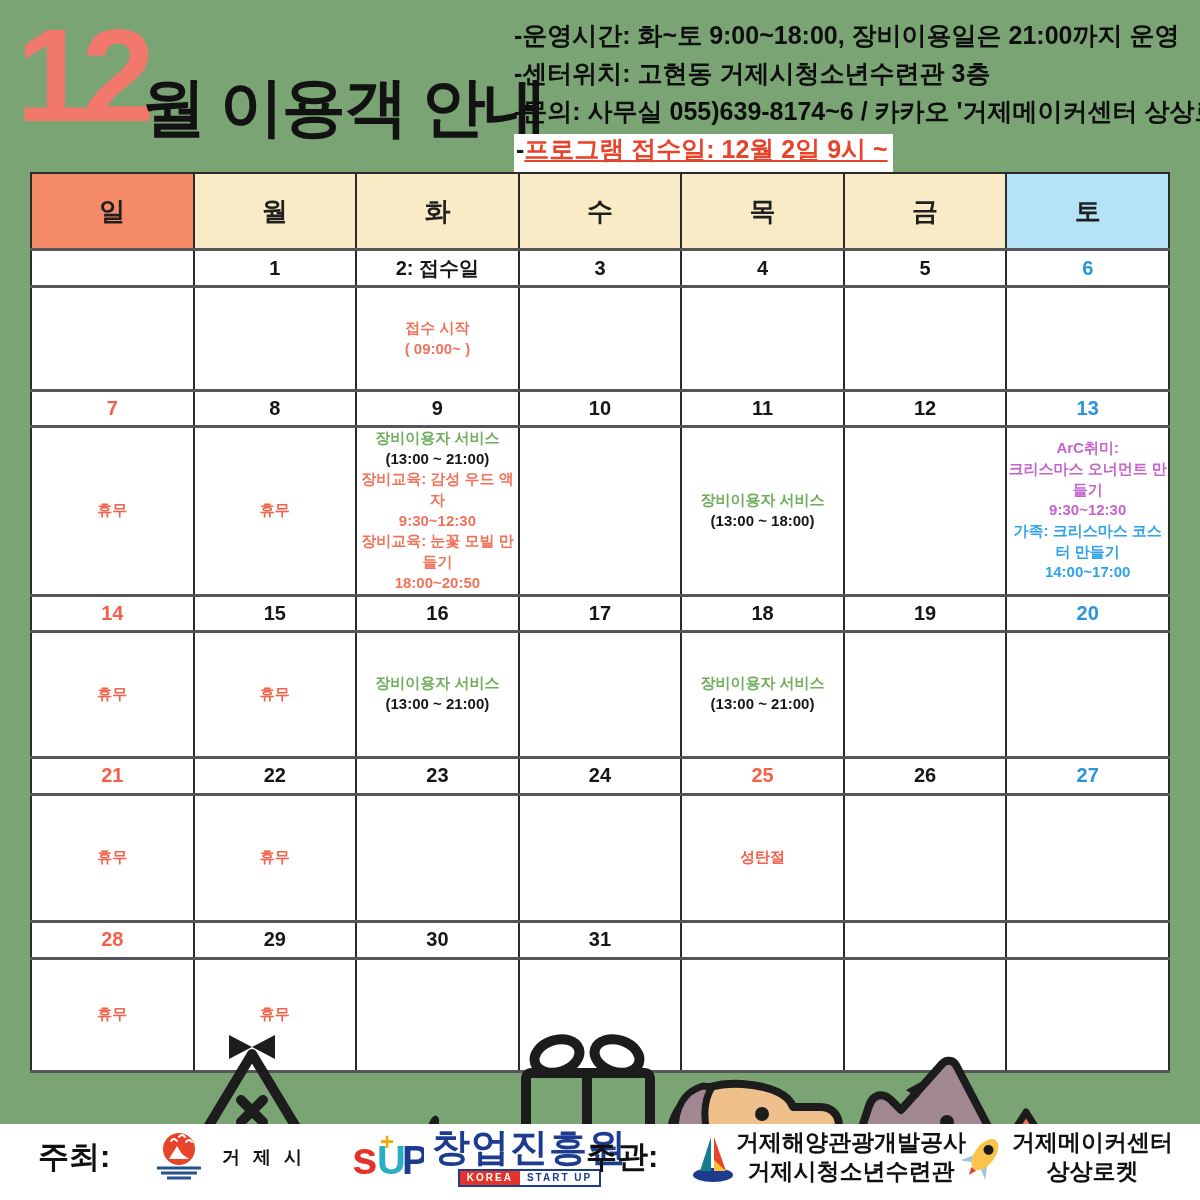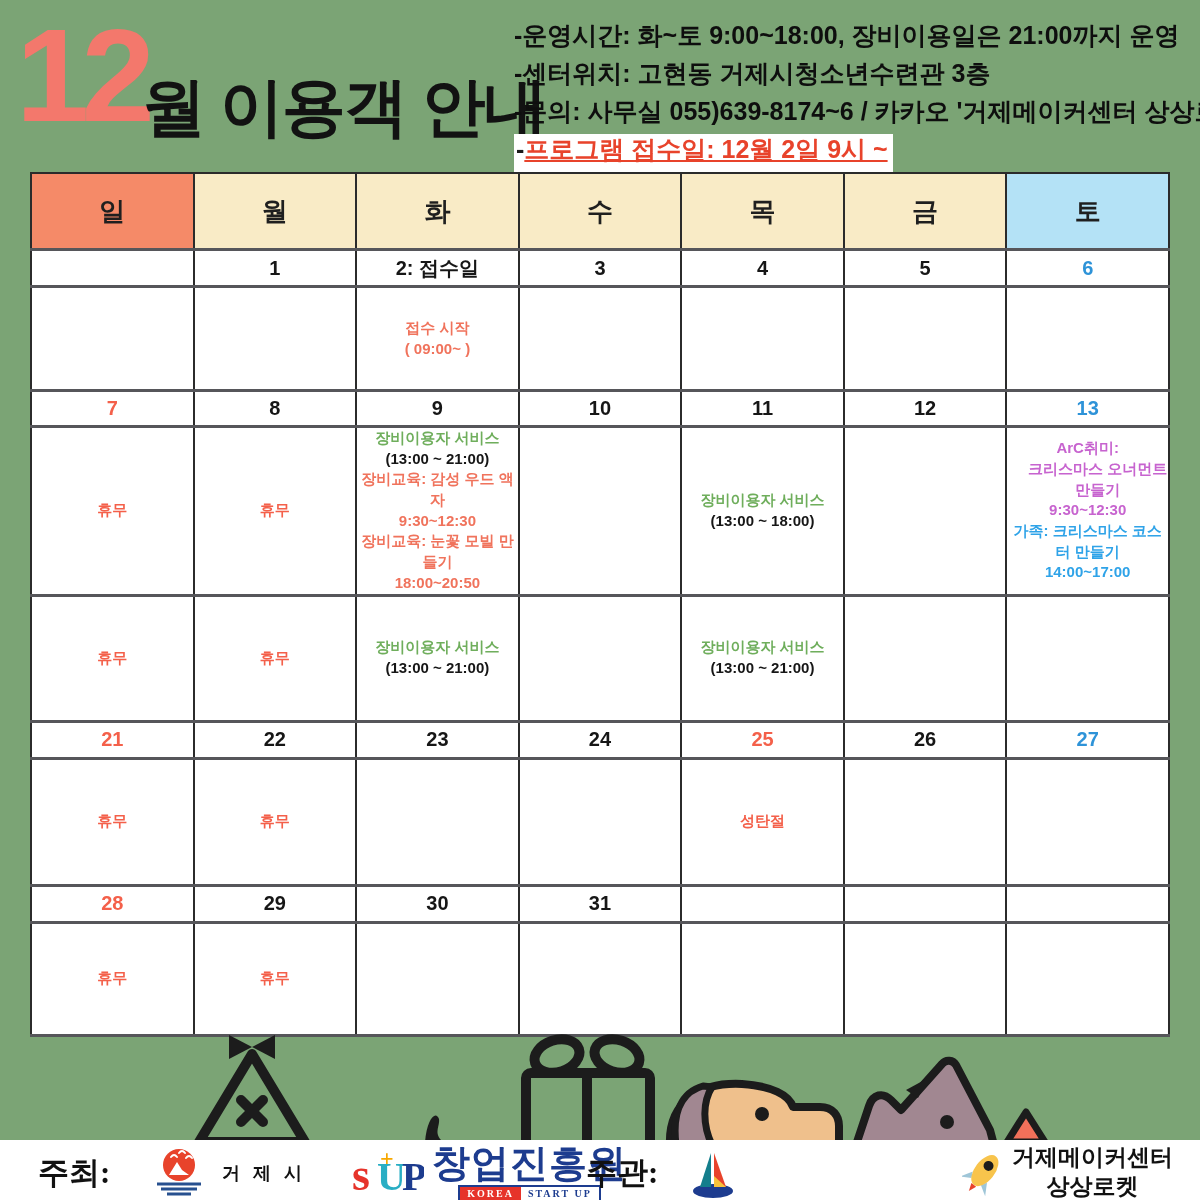--- a/index.html
+++ b/index.html
@@ -53,22 +53,22 @@
   .event-cell{
     background:#fff; text-align:center; vertical-align:middle;
     border-left:2px solid #2b2b2b; border-right:2px solid #2b2b2b;
     border-bottom:3px solid #56565a;
   }
   .ev-line{font-size:15px; font-weight:700; line-height:1.38;}
   
   .decor{position:absolute; left:0; top:1028px; width:1200px; height:120px;}
   
   .footer{
-    position:absolute; left:0; bottom:0; width:1200px; height:60px;
-    background:#ffffff; z-index:5;font-family:Liberation Serif, serif;
+    position:absolute; left:0; bottom:0; width:1200px; height:76px;
+    background:#ffffff; z-index:5;
   }
   .f-abs{position:absolute; top:0; height:66px; display:flex; align-items:center;}
   .f-label{font-size:31px; font-weight:900; color:#111;}
   .geoje-name{font-size:18px; font-weight:800; color:#111; letter-spacing:13px;}
   .kised-col{display:flex; flex-direction:column; align-items:center; line-height:1;}
   .kised-name{font-size:38px; font-weight:900; color:#1D3C8F; letter-spacing:1px;}
   .kised-bar{display:inline-flex; border:2px solid #1D3C8F; margin-top:3px;
     font-size:10px; font-weight:800; letter-spacing:2px; line-height:1;}
   .kised-korea{background:#E6332A; color:#fff; padding:2px 7px;}
   .kised-startup{background:#fff; color:#1D3C8F; padding:2px 7px;}
@@ -147,25 +147,34 @@
             <div class="ev-line" style="color: rgb(240, 115, 92);">18:00~20:50</div>
           </td>
           <td class="event-cell"></td>
           <td class="event-cell">
             <div class="ev-line" style="color: rgb(111, 174, 92);">장비이용자 서비스</div>
             <div class="ev-line" style="color: rgb(22, 22, 22);">(13:00 ~ 18:00)</div>
           </td>
           <td class="event-cell"></td>
           <td class="event-cell">
             <div class="ev-line" style="color: rgb(199, 99, 207);">ArC취미:</div>
-            <div class="ev-line" style="color: rgb(199, 99, 207); padding-left: 20px;">크리스마스 오너먼트 만들기</div>
+            <div class="ev-line" style="color: rgb(199, 99, 207);">크리스마스 오너먼트 만들기</div>
             <div class="ev-line" style="color: rgb(199, 99, 207);">9:30~12:30</div>
             <div class="ev-line" style="color: rgb(47, 163, 232);">가족: 크리스마스 코스터 만들기</div>
             <div class="ev-line" style="color: rgb(47, 163, 232);">14:00~17:00</div>
           </td>
+        </tr>
+        <tr style="height: 36px;">
+          <td class="date-cell" style="color: rgb(244, 96, 74);">14</td>
+          <td class="date-cell" style="color: rgb(22, 22, 22);">15</td>
+          <td class="date-cell" style="color: rgb(22, 22, 22);">16</td>
+          <td class="date-cell" style="color: rgb(22, 22, 22);">17</td>
+          <td class="date-cell" style="color: rgb(22, 22, 22);">18</td>
+          <td class="date-cell" style="color: rgb(22, 22, 22);">19</td>
+          <td class="date-cell" style="color: rgb(46, 147, 216);">20</td>
         </tr>
         <tr style="height: 126px;">
           <td class="event-cell">
             <div class="ev-line" style="color: rgb(244, 96, 74);">휴무</div>
           </td>
           <td class="event-cell">
             <div class="ev-line" style="color: rgb(244, 96, 74);">휴무</div>
           </td>
           <td class="event-cell">
             <div class="ev-line" style="color: rgb(111, 174, 92);">장비이용자 서비스</div>
@@ -300,20 +309,26 @@
         <span class="f-label">주관:</span>
       </div>
 
     <div class="f-abs" style="left:690px;">
       <svg width="46" height="54" viewBox="0 0 46 54">
         <ellipse cx="23" cy="45" rx="20" ry="7" fill="#1D3C8F"></ellipse>
         <path d="M10,41 L21,7 L21,41 Z" fill="#147E8C"></path>
         <path d="M24,7 L36,41 L24,41 Z" fill="#E8432B"></path>
         <path d="M24,30 L36,41 L24,41 Z" fill="#F7C33C"></path>
       </svg>
+    </div>
+    <div class="f-abs" style="left:736px;">
+      <div class="org-text">
+        <div>거제해양관광개발공사</div>
+        <div>거제시청소년수련관</div>
+      </div>
     </div>
 
     <div class="f-abs" style="left:962px;">
       <svg width="42" height="50" viewBox="0 0 42 50">
         <g transform="rotate(38 21 25)">
           <path d="M12,30 L5,42 L15,36 Z" fill="#9FC6D8"></path>
           <path d="M30,30 L37,42 L27,36 Z" fill="#9FC6D8"></path>
           <ellipse cx="21" cy="22" rx="10" ry="18" fill="#F8C44C"></ellipse>
           <circle cx="21" cy="16" r="5" fill="#1c1c1c"></circle>
           <path d="M18,40 L21,48 L24,40 Z" fill="#E8432B"></path>

